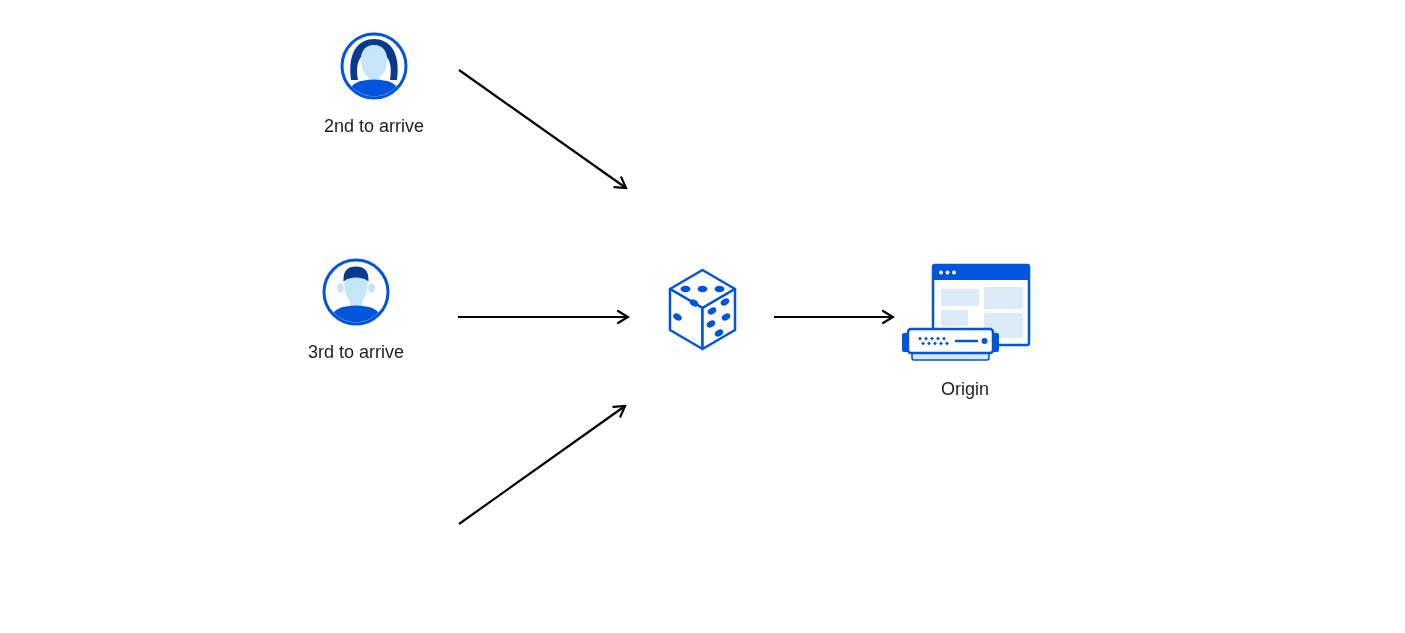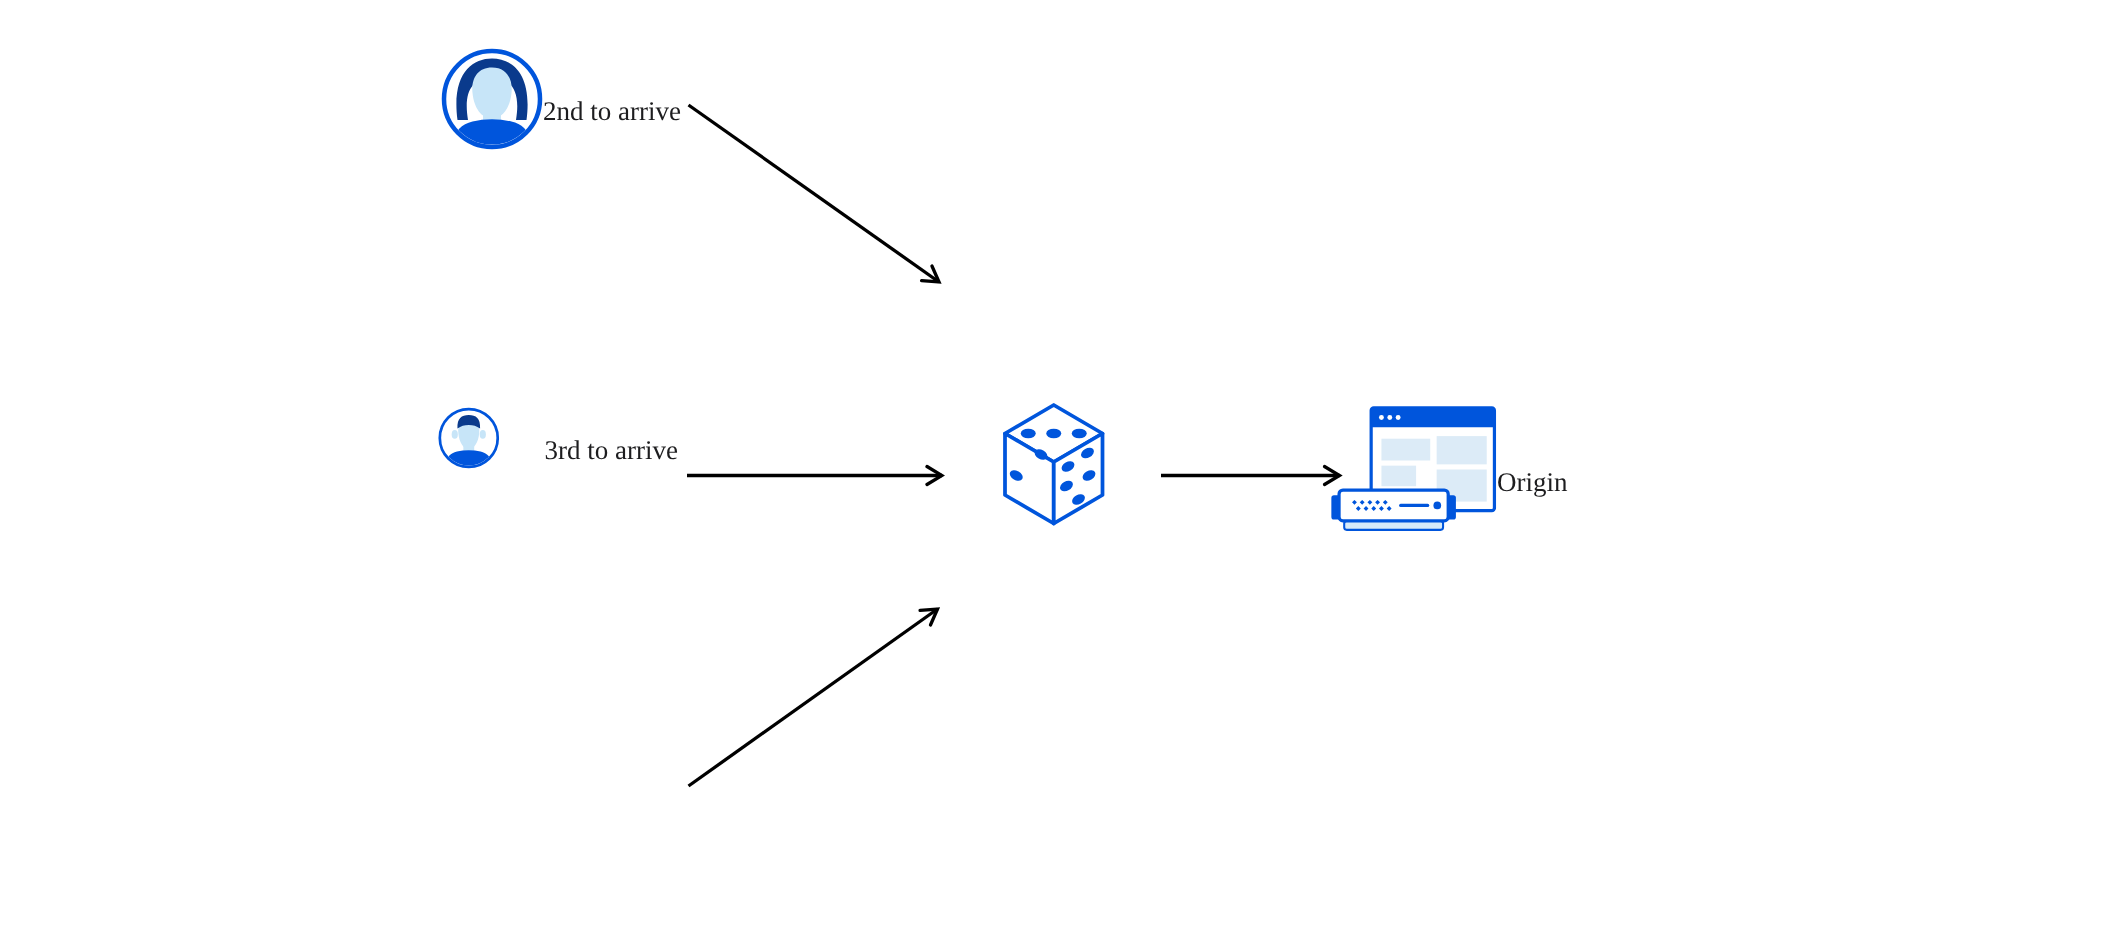--- a/index.html
+++ b/index.html
@@ -3,21 +3,21 @@
 <meta charset="utf-8">
 <style>
   :root{
     --accent:#0055dc; --navy:#0a3a8c; --skin:#c7e5f8; --panel:#dcebf7;
     --pale:#d6eaf9; --arrow:#000000; --text:#1d1d1f; --bg:#ffffff;
   }
   html,body{margin:0;padding:0;}
   body{background:var(--bg);font-family:"Liberation Sans","DejaVu Sans",sans-serif;}
   .canvas{position:relative;width:1405px;height:633px;background:var(--bg);overflow:hidden;}
   .arrows{position:absolute;left:0;top:0;width:1405px;height:633px;}
-  .node{position:absolute;display:flex;flex-direction:row;align-items:center;font-family:Liberation Serif, serif;}
+  .node{position:absolute;display:flex;flex-direction:column;align-items:center;}
   .node-label{font-size:18px;line-height:19px;color:var(--text);margin-top:17px;white-space:nowrap;}
   
   .ring{fill:#ffffff;stroke:var(--accent);stroke-width:3;}
   .f-navy{fill:var(--navy);}
   .f-skin{fill:var(--skin);}
   .f-accent{fill:var(--accent);}
   .f-white{fill:#ffffff;}
   .f-panel{fill:var(--panel);}
   .f-pale{fill:var(--pale);stroke:var(--accent);stroke-width:1.6;}
   .ws-accent{fill:#ffffff;stroke:var(--accent);stroke-width:2.5;stroke-linejoin:round;}
@@ -53,21 +53,21 @@
       <g clip-path="url(#cA)">
         <path class="f-navy" d="M11 48 C7 18 20 7 34 7 C48 7 61 18 57 48 L50 48 C53 30 48 20 34 20 C20 20 15 30 18 48 Z"></path>
         <path class="f-skin" d="M28 42 h12 v12 h-12 z"></path>
         <path class="f-accent" d="M7 68 C8 56 13 51 21 49 Q27 47.5 34 47.5 Q41 47.5 47 49 C55 51 60 56 61 68 Z"></path>
         <path class="f-skin" d="M34 13 C44 13 48 21 47 30 C46 40 41 47 34 47 C27 47 22 40 21 30 C20 21 24 13 34 13 Z"></path>
       </g>
     </svg>
     <div class="node-label">2nd to arrive</div>
   </div>
 
-  <div class="node" style="left:292px;top:258px;width:160px;gap:30px;">
+  <div class="node" style="left:276px;top:258px;width:160px;">
     <svg width="68" height="68" viewBox="0 0 68 68">
       <defs>
           <clipPath id="cB">
             <circle cx="34" cy="34" r="30.4"></circle>
           </clipPath>
         </defs>
       <circle class="ring" cx="34" cy="34" r="32"></circle>
       <g clip-path="url(#cB)">
         <ellipse class="f-skin" cx="18.5" cy="30" rx="3.4" ry="4.8"></ellipse>
         <ellipse class="f-skin" cx="49.5" cy="30" rx="3.4" ry="4.8"></ellipse>

